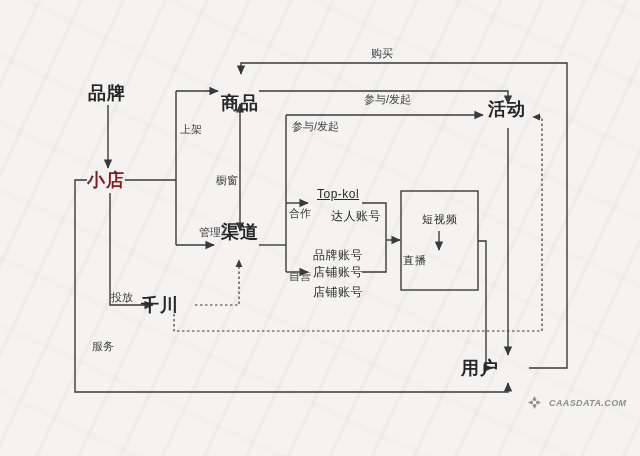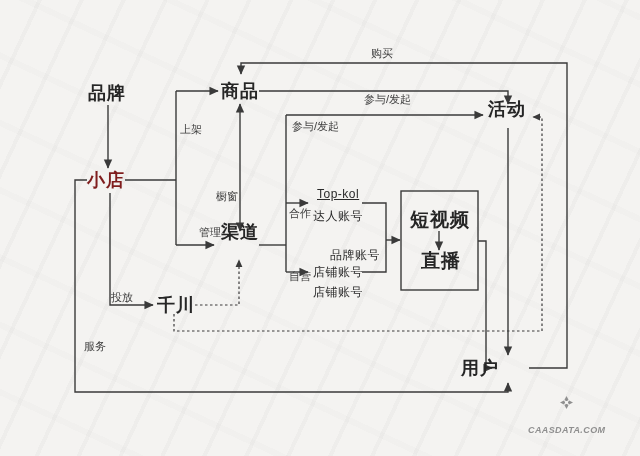--- a/index.html
+++ b/index.html
@@ -28,39 +28,39 @@
     white-space:nowrap;
     color:#262626;
     line-height:1;
   }
   .node{
     font-size:18px;font-weight:bold;
     transform:translate(-50%,-50%);
     letter-spacing:1px;
   }
   .node-sm{
-    font-size:19px;font-weight:bold;
+    font-size:11px;font-weight:normal;
     transform:translate(-50%,-50%);
     letter-spacing:1px;
   }
   .red{color:#7f1d1d;}
   .tag{
     font-size:11px;color:#3d3d3d;
     transform:translateY(-50%);
   }
   .acct{
     font-size:12px;color:#2a2a2a;
     transform:translateY(-50%);
     letter-spacing:0.5px;
   }
   .underlined{text-decoration:underline;}
   .footer-mark{
     position:absolute;z-index:2;
-    display:flex;align-items:center;gap:16px;
-    left:528px;top:396px;flex-direction:column;
+    display:flex;align-items:center;gap:8px;
+    left:528px;top:396px;
   }
   .footer-text{
     font-size:9px;font-weight:bold;font-style:italic;
     color:#8f8f8f;letter-spacing:0.4px;
   }
 </style>
 </head>
 <body>
 
 <div class="stage">
@@ -95,40 +95,40 @@
       <path d="M87,180 L75,180 L75,392 L508,392 L508,383" marker-end="url(#arr)"></path>
       <path d="M110,193 L110,305 L153,305" marker-end="url(#arr)"></path>
 
       <path d="M195,305 L239,305 L239,260" stroke-dasharray="2.5,2.5" stroke-width="1.2" marker-end="url(#arr)"></path>
       <path d="M174,314 L174,331 L542,331 L542,117 L533,117" stroke-dasharray="2.5,2.5" stroke-width="1.2" marker-end="url(#arr)"></path>
     </g>
   </svg>
 
   <div class="lbl node" style="left:107px;top:93px">品牌</div>
   <div class="lbl node red" style="left:106px;top:180px">小店</div>
-  <div class="lbl node" style="left:240px;top:91px">商品</div>
+  <div class="lbl node" style="left:240px;top:103px">商品</div>
   <div class="lbl node" style="left:240px;top:232px">渠道</div>
-  <div class="lbl node" style="left:176px;top:305px">千川</div>
+  <div class="lbl node" style="left:160px;top:305px">千川</div>
   <div class="lbl node" style="left:507px;top:109px">活动</div>
   <div class="lbl node" style="left:480px;top:368px">用户</div>
   <div class="lbl node-sm" style="left:440px;top:219px">短视频</div>
-  <div class="lbl node-sm" style="left:441px;top:260px">直播</div>
+  <div class="lbl node-sm" style="left:415px;top:260px">直播</div>
 
   <div class="lbl acct underlined" style="left:317px;top:194px">Top-kol</div>
-  <div class="lbl acct" style="left:313px;top:216px">达人账号</div>
-  <div class="lbl acct" style="left:330px;top:255px">品牌账号</div>
+  <div class="lbl acct" style="left:331px;top:216px">达人账号</div>
+  <div class="lbl acct" style="left:313px;top:255px">品牌账号</div>
   <div class="lbl acct" style="left:313px;top:272px">店铺账号</div>
   <div class="lbl acct" style="left:313px;top:292px">店铺账号</div>
 
   <div class="lbl tag" style="left:371px;top:53px">购买</div>
   <div class="lbl tag" style="left:180px;top:129px">上架</div>
-  <div class="lbl tag" style="left:216px;top:196px">橱窗</div>
+  <div class="lbl tag" style="left:216px;top:180px">橱窗</div>
   <div class="lbl tag" style="left:199px;top:232px">管理</div>
   <div class="lbl tag" style="left:111px;top:297px">投放</div>
-  <div class="lbl tag" style="left:84px;top:346px">服务</div>
+  <div class="lbl tag" style="left:92px;top:346px">服务</div>
   <div class="lbl tag" style="left:364px;top:99px">参与/发起</div>
   <div class="lbl tag" style="left:292px;top:126px">参与/发起</div>
   <div class="lbl tag" style="left:289px;top:213px">合作</div>
   <div class="lbl tag" style="left:289px;top:276px">自营</div>
 
   <div class="footer-mark">
     <svg width="13" height="13" viewBox="0 0 20 20">
       <g fill="#8f8f8f">
         <path d="M10 0 L13.2 6 L10 8 L6.8 6 Z"></path>
         <path d="M20 10 L14 13.2 L12 10 L14 6.8 Z"></path>

